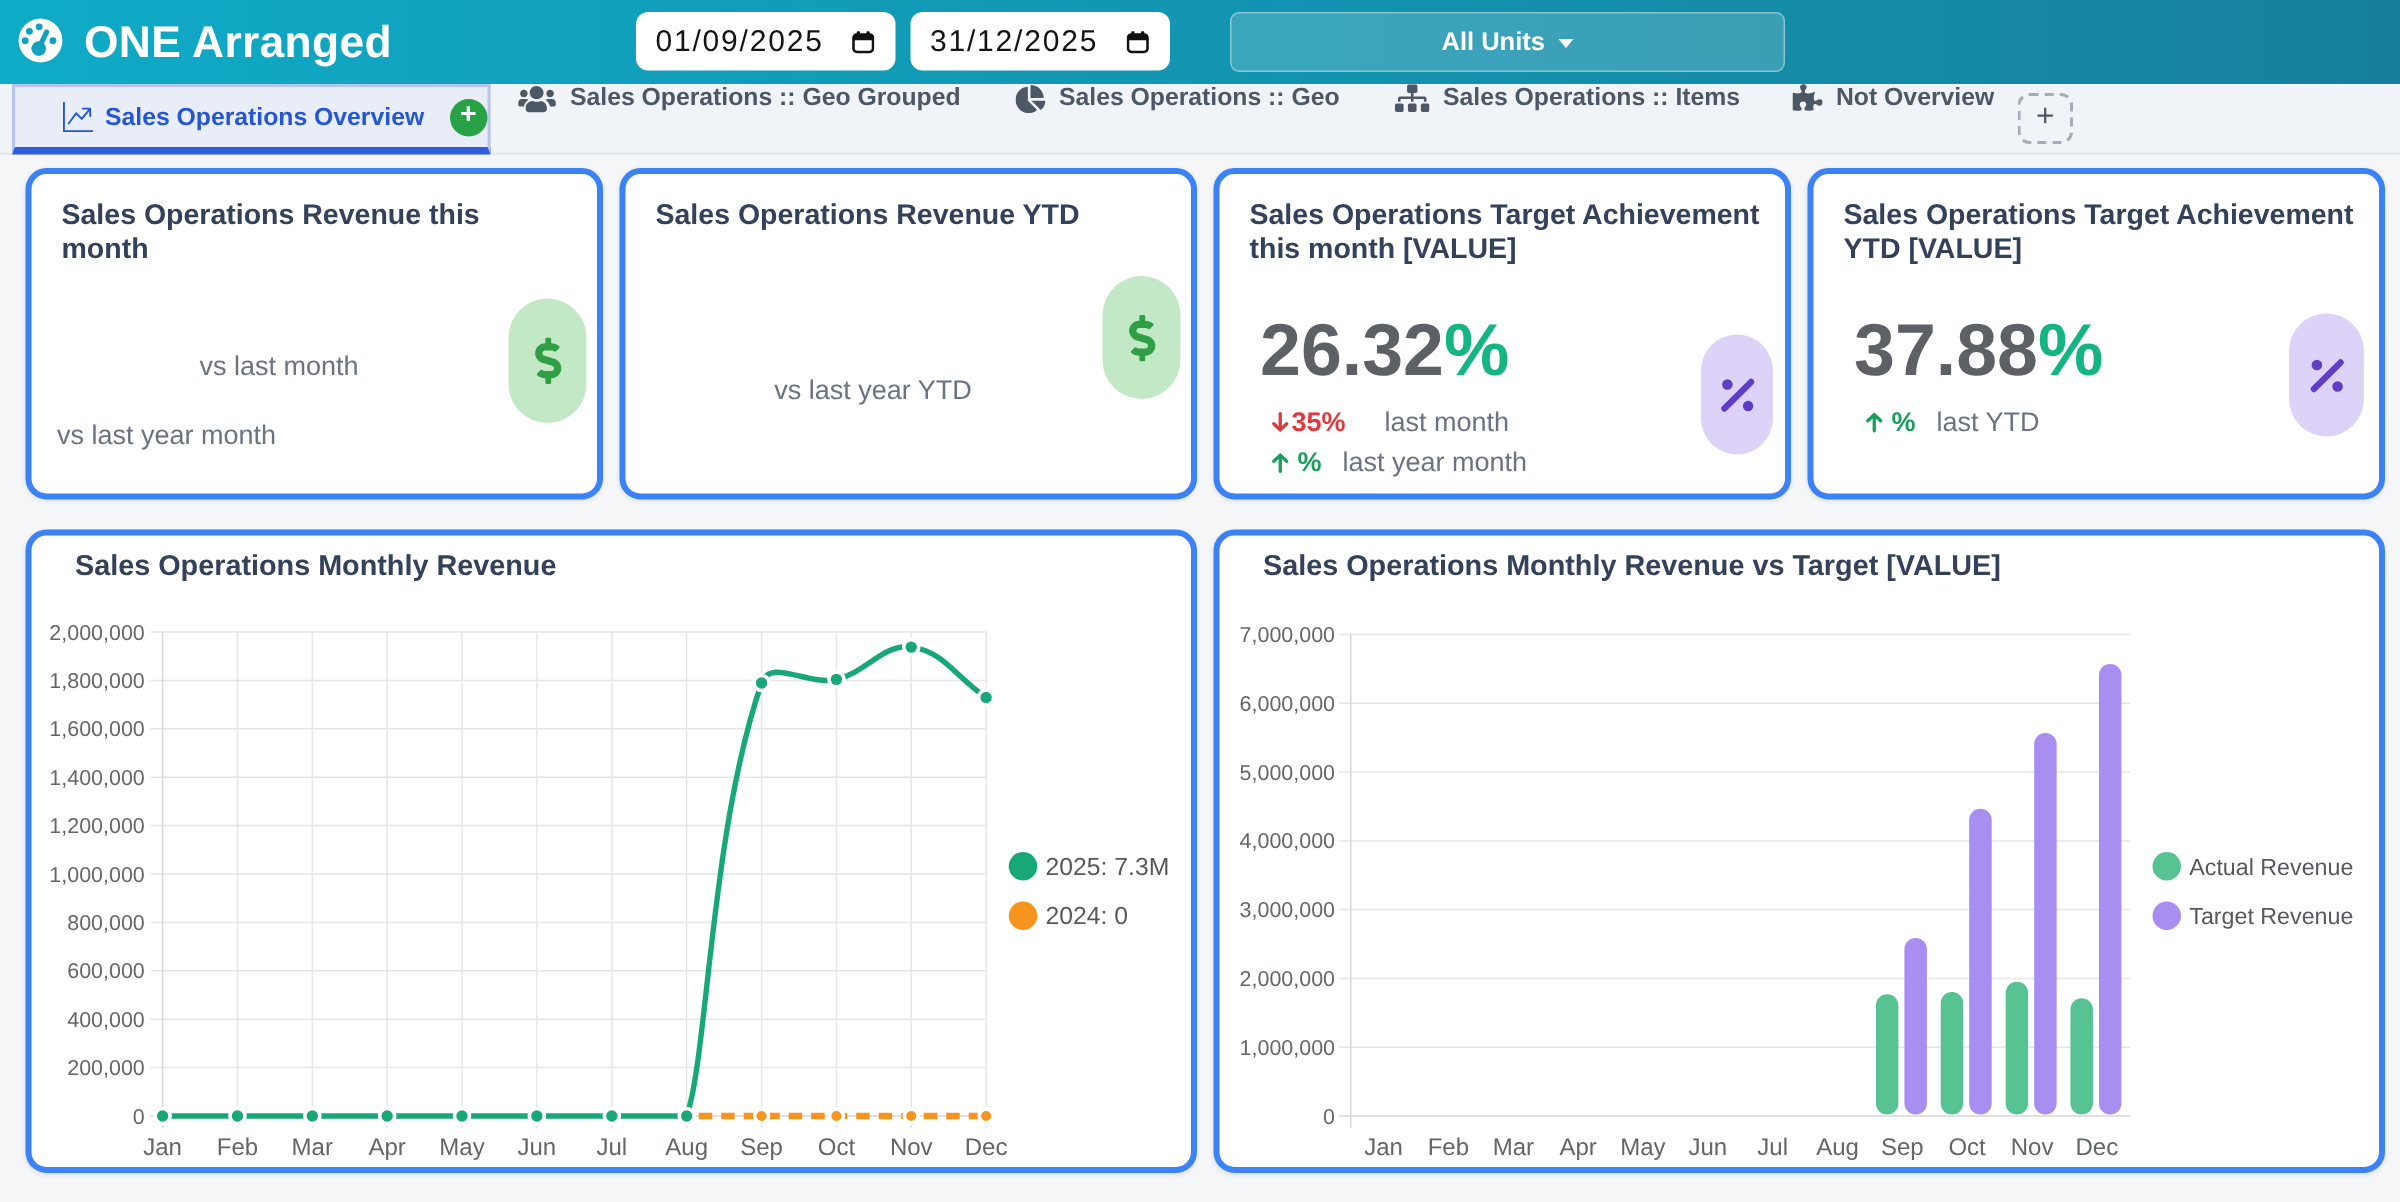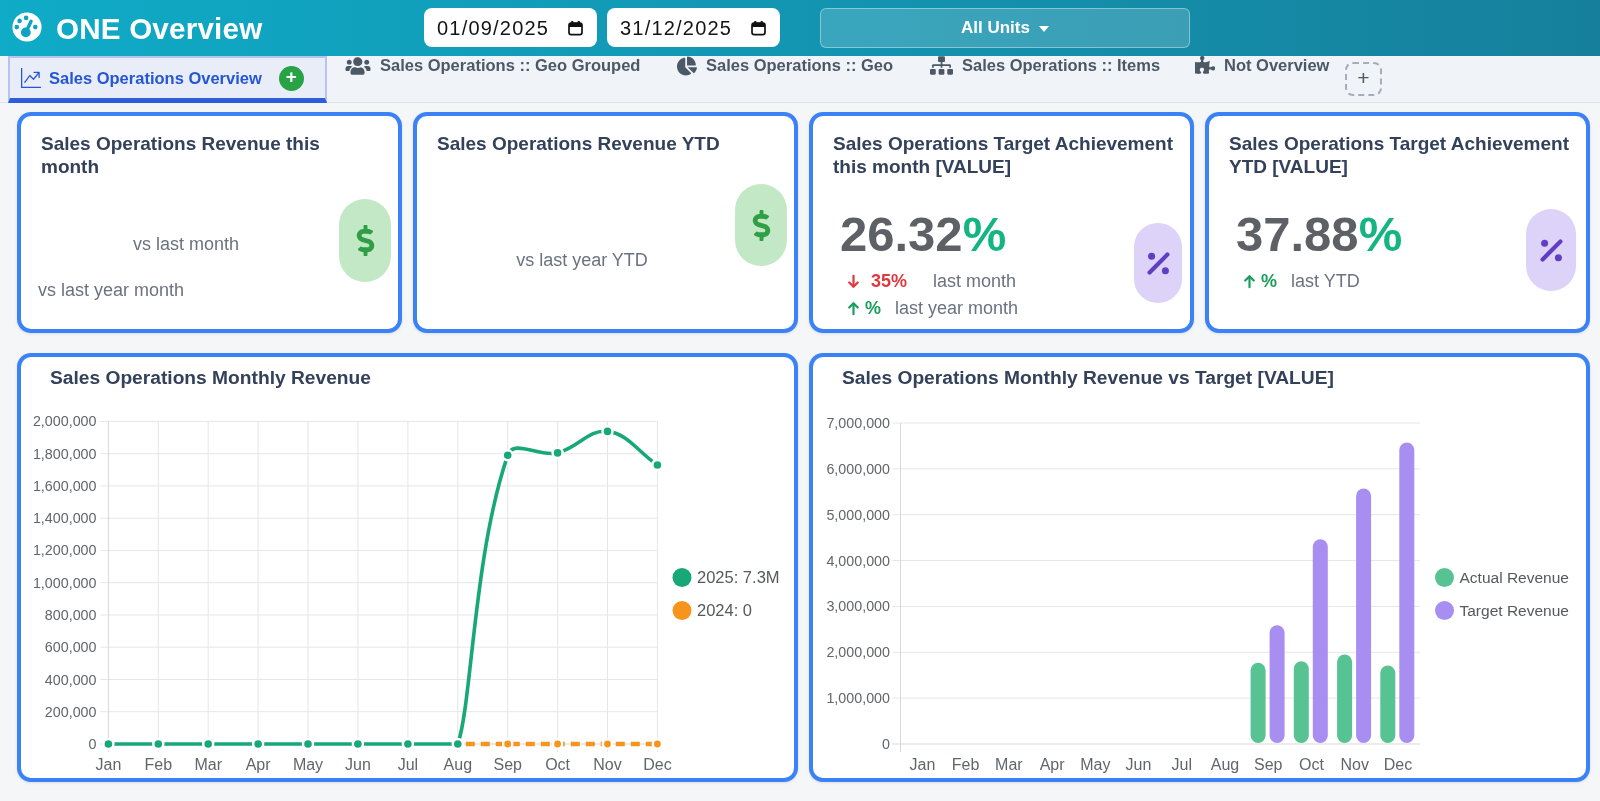--- a/index.html
+++ b/index.html
@@ -4,21 +4,21 @@
 <style>
 * { margin:0; padding:0; box-sizing:border-box; }
 html,body { width:1600px; height:801px; overflow:hidden; background:#f5f6f8; font-family:"Liberation Sans",sans-serif; }
 .abs { position:absolute; }
 .header { position:absolute; left:0; top:0; width:1600px; height:56px; background:linear-gradient(90deg,#0fabc7 0%,#16809c 100%); }
 .brand { position:absolute; left:56px; top:12px; font-size:29.6px; font-weight:700; color:#fff; letter-spacing:.2px; }
 .dinput { position:absolute; top:8px; line-height:41px; width:173px; height:39px; background:#fff; border-radius:8px; display:flex; align-items:center; justify-content:space-between; padding:0 14px 0 13px; font-size:20px; letter-spacing:1.2px; color:#141414; }
 .units { position:absolute; left:820px; top:8px; width:370px; height:40px; border-radius:6px; background:rgba(255,255,255,.17); border:1px solid rgba(255,255,255,.38); color:#fff; font-size:17px; font-weight:600; display:flex; align-items:center; justify-content:center; gap:9px; }
 .caret { width:0; height:0; border-left:5px solid transparent; border-right:5px solid transparent; border-top:6px solid #fff; margin-top:2px; }
 .tabbar { position:absolute; left:0; top:56px; width:1600px; height:47px; background:#f0f3f7; border-bottom:1px solid #e0e3e9; }
-.tabactive { position:absolute; left:8px; top:56px; width:319px; height:47px; background:#e8edf8; border:2px solid #b6c4ef; border-bottom:5px solid #2c5fd9; display:flex; align-items:center; padding-left:11px; gap:8px; color:#2456d6; font-weight:700; font-size:16.5px; }
+.tabactive { position:absolute; left:8px; top:56px; width:319px; height:47px; background:#e8edf8; border:2px solid #b6c4ef; border-bottom:5px solid #2c5fd9; display:flex; align-items:center; padding-left:32px; gap:8px; color:#2456d6; font-weight:700; font-size:16.5px; }
 .plusc { width:25px; height:25px; border-radius:50%; background:#27a346; color:#fff; font-size:19px; font-weight:700; display:flex; align-items:center; justify-content:center; margin-left:9px; padding-bottom:2px; }
 .tab { position:absolute; top:56px; height:46px; display:flex; align-items:flex-start; gap:9px; color:#4d5866; font-weight:600; font-size:16.5px; }
 .plusbox { position:absolute; left:1345px; top:62px; width:37px; height:34px; border:2px dashed #a6adb8; border-radius:8px; color:#4d5866; font-size:21px; font-weight:400; display:flex; align-items:center; justify-content:center; padding-bottom:2px; }
 .card { position:absolute; background:#fff; border:4px solid #3b82f6; border-radius:14px; box-shadow:0 1px 3px rgba(16,24,40,.10); }
 .ktitle { position:absolute; left:20px; right:16px; top:16px; font-size:19px; font-weight:700; color:#33415b; line-height:23px; }
 .kval { position:absolute; left:27px; font-size:49px; line-height:48px; font-weight:700; color:#5d6166; }
 .kmut { position:absolute; font-size:18px; color:#6b7280; }
 .pill { position:absolute; border-radius:26px; display:flex; align-items:center; justify-content:center; }
 .pgreen { background:#c3e8c5; color:#2f9e44; font-size:34px; font-weight:700; }
 .ppurple { background:#ddd2f8; }
@@ -33,21 +33,21 @@
         <circle cx="15" cy="15" r="14.6" fill="#fff"></circle>
 <g fill="#0fa3bf">
           <circle cx="14.1" cy="5.9" r="2.3"></circle>
           <circle cx="7.6" cy="8.9" r="2.3"></circle>
           <circle cx="4.8" cy="15.1" r="2.3"></circle>
           <circle cx="23.3" cy="15.1" r="2.3"></circle>
 <circle cx="13.8" cy="20.4" r="4.9"></circle>
           <line x1="13.8" y1="20.4" x2="19.1" y2="9.3" stroke="#0fa3bf" stroke-width="3.4" stroke-linecap="round"></line>
         </g>
       </svg></div>
-  <div class="brand">ONE Overview</div>
+  <div class="brand">ONE Arranged</div>
   <div class="dinput" style="left:424px">
       <span style="position:relative;top:1px">01/09/2025</span>
       <svg width="15" height="16" viewBox="0 0 15 16">
         <rect x="1" y="3" width="13" height="11.6" rx="2.2" fill="none" stroke="#111" stroke-width="1.7"></rect>
         <path d="M1 6.9V5a2.2 2.2 0 0 1 2.2-2.2h8.6A2.2 2.2 0 0 1 14 5v1.9z" fill="#111"></path>
         <rect x="3.2" y="0.9" width="2.1" height="2.8" rx="0.6" fill="#111"></rect>
         <rect x="9.7" y="0.9" width="2.1" height="2.8" rx="0.6" fill="#111"></rect>
       </svg>
     </div>
   <div class="dinput" style="left:607px">
@@ -119,21 +119,21 @@
       </svg>
     </div>
 </div>
 
 <div class="card" style="left:809px;top:112px;width:385px;height:221px">
   <div class="ktitle">Sales Operations Target Achievement this month [VALUE]</div>
   <div class="kval" style="top:94px">26.32<span style="color:#14b483">%</span></div>
   <div class="kmut" style="left:34px;top:155px"><svg style="vertical-align:-2px" width="13" height="15" viewBox="0 0 13 15" fill="none" stroke="#e0383f" stroke-width="2.2" stroke-linecap="round" stroke-linejoin="round">
         <path d="M6.5 1.8v10.6"></path>
         <path d="M2.2 8.5l4.3 4.1 4.3-4.1"></path>
-      </svg><span class="ared" style="margin-left:11px">35%</span><span style="display:inline-block;width:26px"></span><span>last month</span></div>
+      </svg><span class="ared" style="margin-left:1px">35%</span><span style="display:inline-block;width:26px"></span><span>last month</span></div>
   <div class="kmut" style="left:34px;top:182px"><svg style="vertical-align:-2px" width="13" height="15" viewBox="0 0 13 15" fill="none" stroke="#1a9e5c" stroke-width="2.2" stroke-linecap="round" stroke-linejoin="round">
         <path d="M6.5 13.2V2.6"></path>
         <path d="M2.2 6.5L6.5 2.4l4.3 4.1"></path>
       </svg><span class="agreen" style="margin-left:5px">%</span><span style="display:inline-block;width:14px"></span><span>last year month</span></div>
   <div class="pill ppurple" style="left:321px;top:107px;width:48px;height:80px">
       <svg width="23" height="23" viewBox="0 0 23 23">
         <g fill="#5f3dc4">
           <circle cx="4.6" cy="4.3" r="3.5"></circle>
           <circle cx="18.4" cy="18.7" r="3.5"></circle>
         </g>

